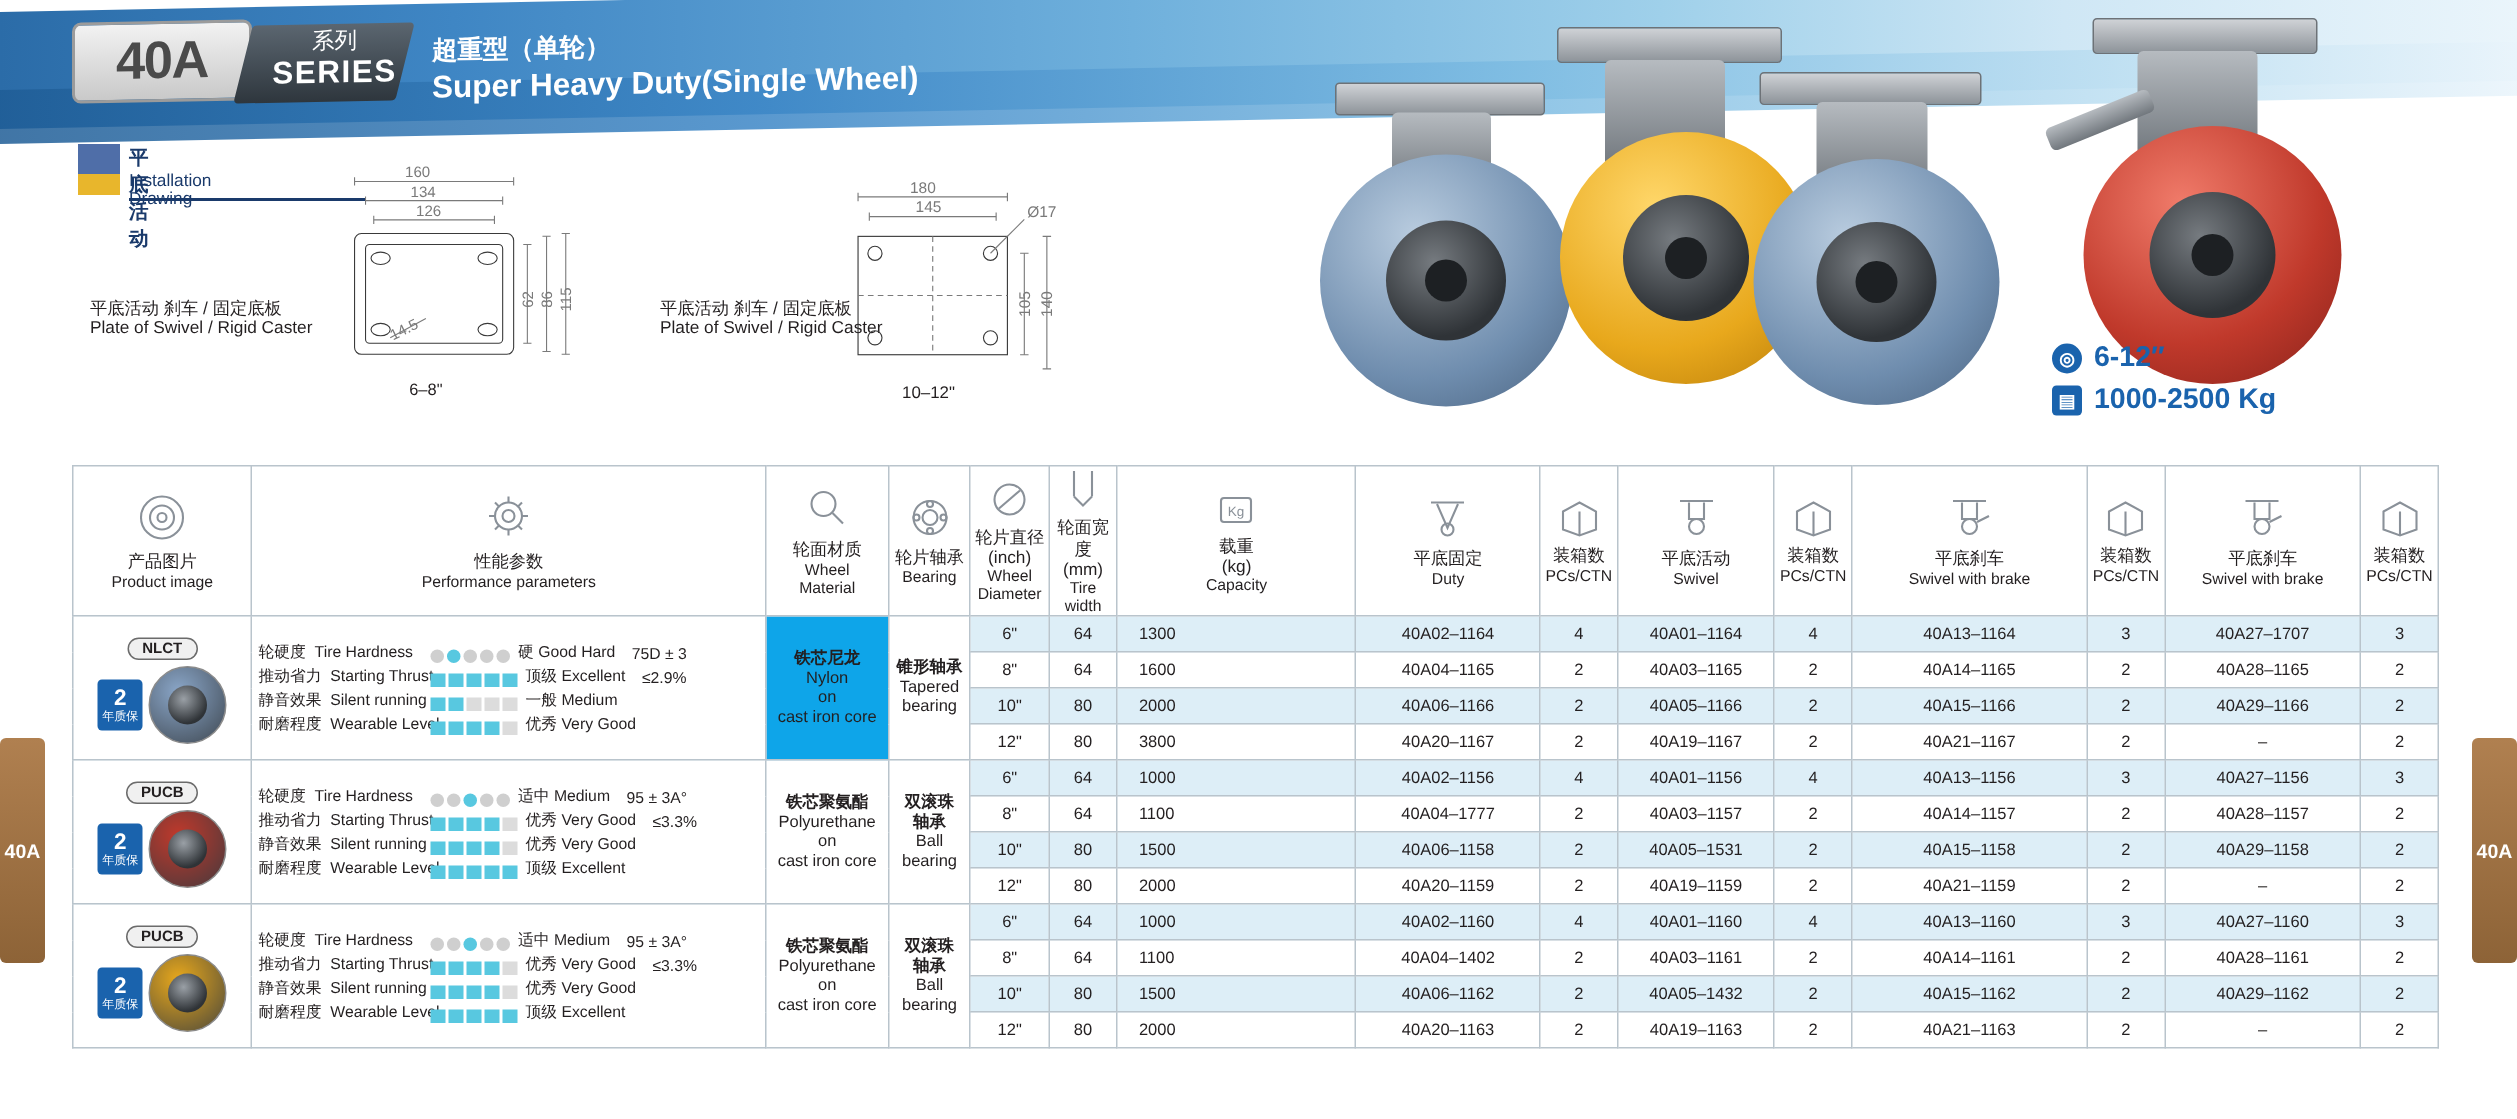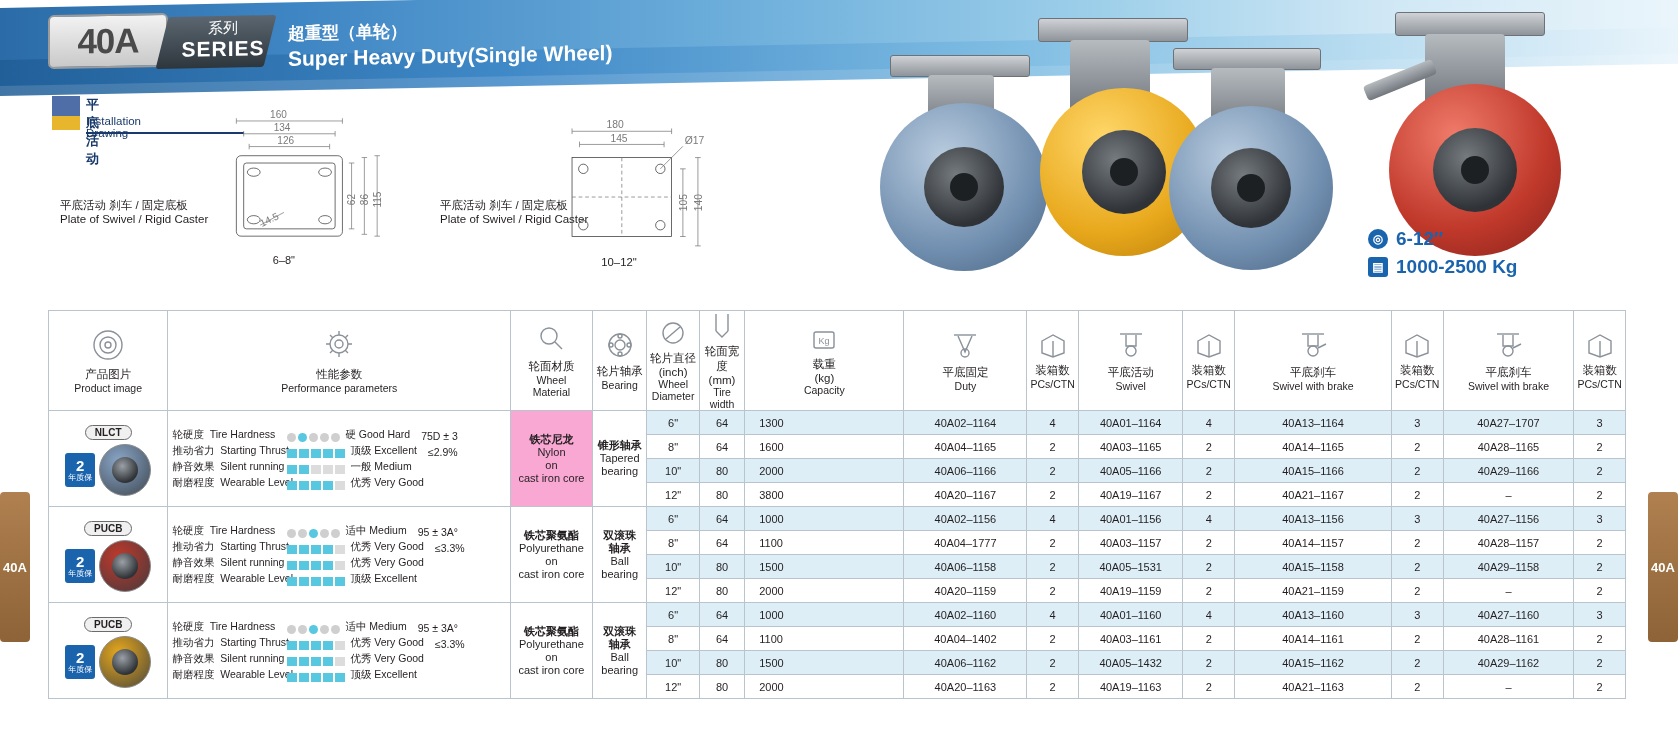--- a/index.html
+++ b/index.html
@@ -542,21 +542,21 @@
                   <span class="bar on"></span>
                   <span class="bar on"></span>
                   <span class="bar on"></span>
                   <span class="bar on"></span>
                   <span class="bar"></span>
                 </span>
                 <span class="perf-val">优秀 Very Good</span>
               </div>
             </div>
           </td>
-          <td rowspan="4" class="grp-cell" style="background: #f9a8d4;"><b>铁芯尼龙</b><br><span>Nylon<br>on<br>cast iron core</span></td>
+          <td rowspan="4" class="grp-cell" style="background: #0ea5e9;"><b>铁芯尼龙</b><br><span>Nylon<br>on<br>cast iron core</span></td>
           <td rowspan="4" class="grp-cell" style="background: rgb(255, 255, 255);"><b>锥形轴承</b><br><span>Tapered<br>bearing</span></td>
           <td class="small">6"</td>
           <td class="small">64</td>
           <td class="small" style="text-align: left; padding-left: 14px;">1300</td>
           <td class="small">40A02–1164</td>
           <td class="small">4</td>
           <td class="small">40A01–1164</td>
           <td class="small">4</td>
           <td class="small">40A13–1164</td>
           <td class="small">3</td>

